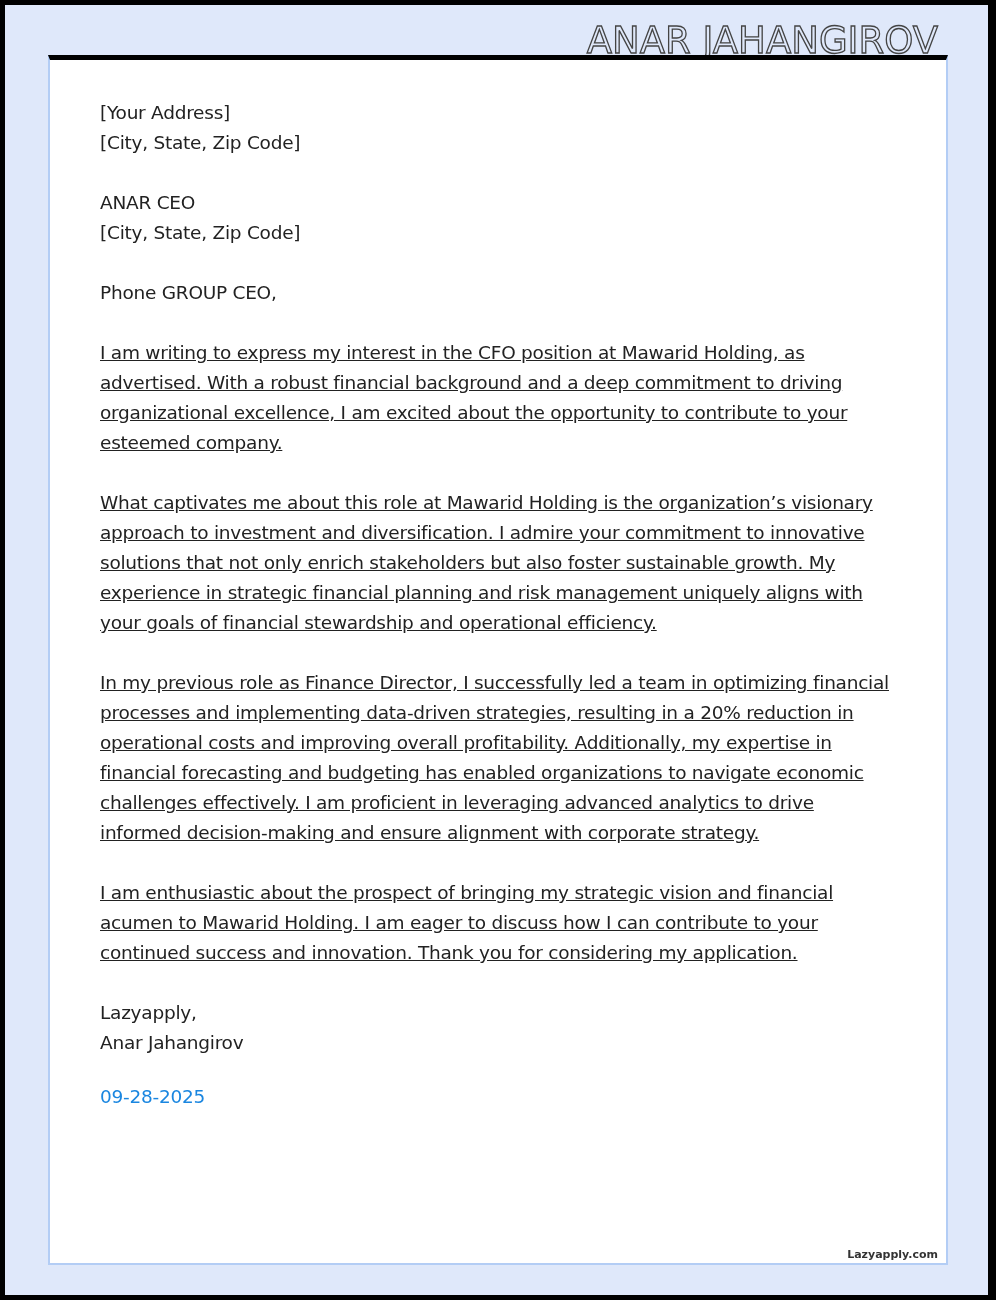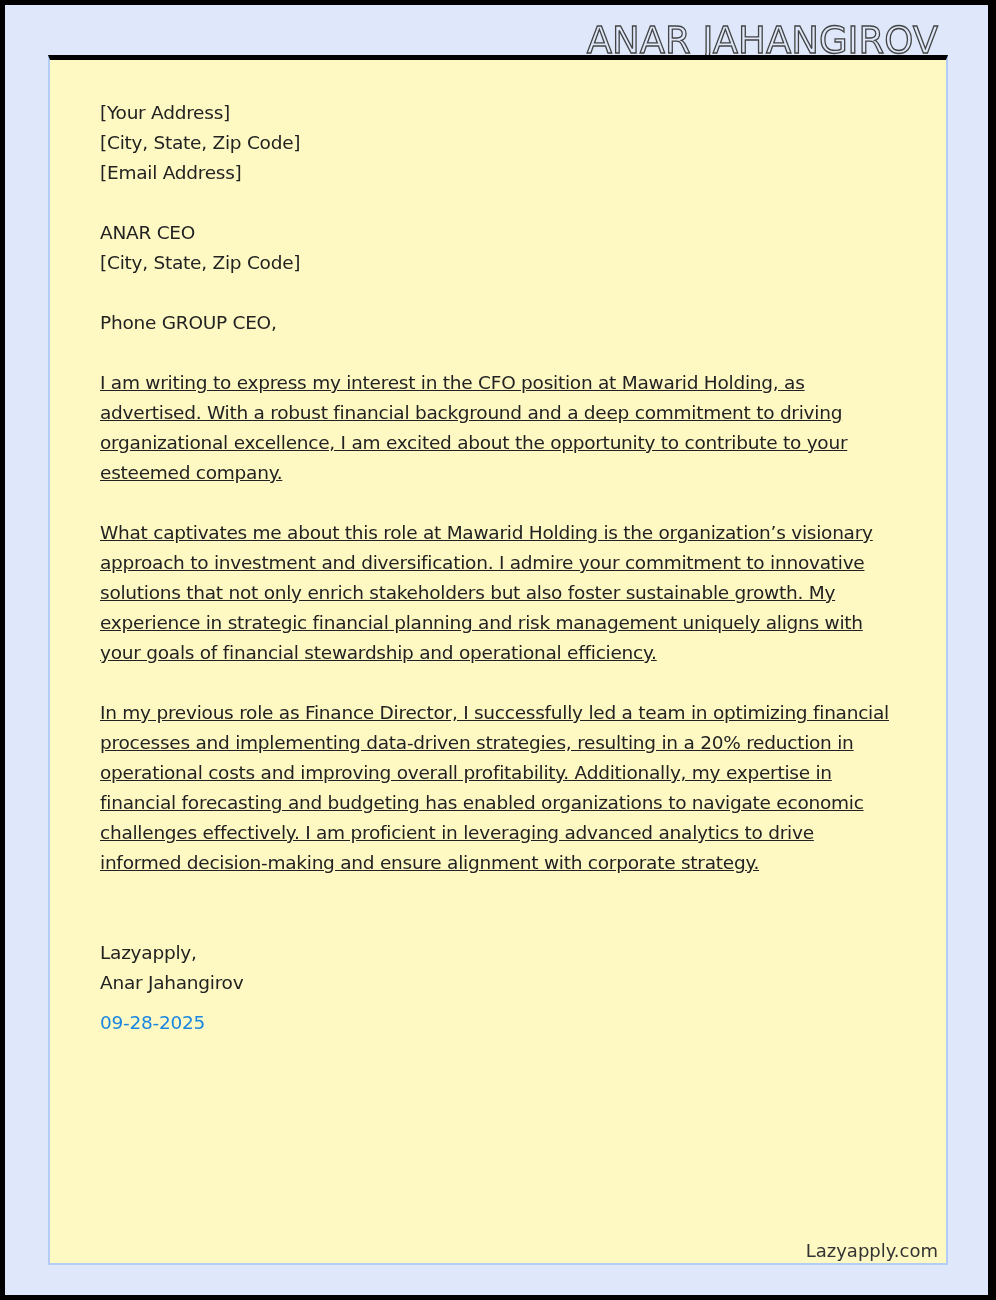--- a/index.html
+++ b/index.html
@@ -17,67 +17,67 @@
     position: absolute; right: 50px; top: 14px;
     font-family: "DejaVu Sans", sans-serif;
     font-size: 37px; letter-spacing: 0px;
     color: #dfe8fa;
     -webkit-text-stroke: 1.3px #444;
     line-height: 44px;
     white-space: nowrap;
   }
   .paper {
     position: absolute; left: 48px; top: 55px; width: 896px; height: 1203px;
-    background: #fef9c3;
+    background: #ffffff;
     border-left: 2px solid #b3cdf5;
     border-right: 2px solid #b3cdf5;
     border-bottom: 2px solid #b3cdf5;
     border-top: 5px solid #000;
   }
   .content {
     position: absolute; left: 50px; top: 38px; width: 800px;
     font-size: 18.5px; line-height: 30px; color: #222;
     letter-spacing: -0.25px;
   }
   .content .line { display: block; white-space: nowrap; }
   .content .gap { height: 30px; }
   .content p { margin: 0; white-space: normal; text-decoration: underline; }
-  .date-link { color: #1a86e0; display: block; margin-top: 10px; }
+  .date-link { color: #1a86e0; display: block; margin-top: 24px; }
   .footer {
     position: absolute; right: 8px; bottom: 2px;
-    font-size: 18px; color: #333;
+    font-size: 11px; color: #333; font-weight: bold;
   }
 </style>
 </head>
 <body>
 
 <div class="frame">
   <div class="title">ANAR JAHANGIROV</div>
 </div>
 
 <div class="paper">
   <div class="content">
     <div>
       <span class="line">[Your Address]</span>
       <span class="line">[City, State, Zip Code]</span>
-      <span class="line">[Email Address]</span>
     </div>
     <div class="gap"></div>
     <div>
       <span class="line">ANAR CEO</span>
       <span class="line">[City, State, Zip Code]</span>
     </div>
     <div class="gap"></div>
     <span class="line">Phone GROUP CEO,</span>
     <div class="gap"></div>
     <p>I am writing to express my interest in the CFO position at Mawarid Holding, as advertised. With a robust financial background and a deep commitment to driving organizational excellence, I am excited about the opportunity to contribute to your esteemed company.</p>
     <div class="gap"></div>
     <p>What captivates me about this role at Mawarid Holding is the organization’s visionary approach to investment and diversification. I admire your commitment to innovative solutions that not only enrich stakeholders but also foster sustainable growth. My experience in strategic financial planning and risk management uniquely aligns with your goals of financial stewardship and operational efficiency.</p>
     <div class="gap"></div>
     <p>In my previous role as Finance Director, I successfully led a team in optimizing financial processes and implementing data-driven strategies, resulting in a 20% reduction in operational costs and improving overall profitability. Additionally, my expertise in financial forecasting and budgeting has enabled organizations to navigate economic challenges effectively. I am proficient in leveraging advanced analytics to drive informed decision-making and ensure alignment with corporate strategy.</p>
     <div class="gap"></div>
+    <p>I am enthusiastic about the prospect of bringing my strategic vision and financial acumen to Mawarid Holding. I am eager to discuss how I can contribute to your continued success and innovation. Thank you for considering my application.</p>
     <div class="gap"></div>
     <span class="line">Lazyapply,</span>
     <span class="line">Anar Jahangirov</span>
     <span class="date-link">09-28-2025</span>
   </div>
   <div class="footer">Lazyapply.com</div>
 </div>
 
 </body></html>

